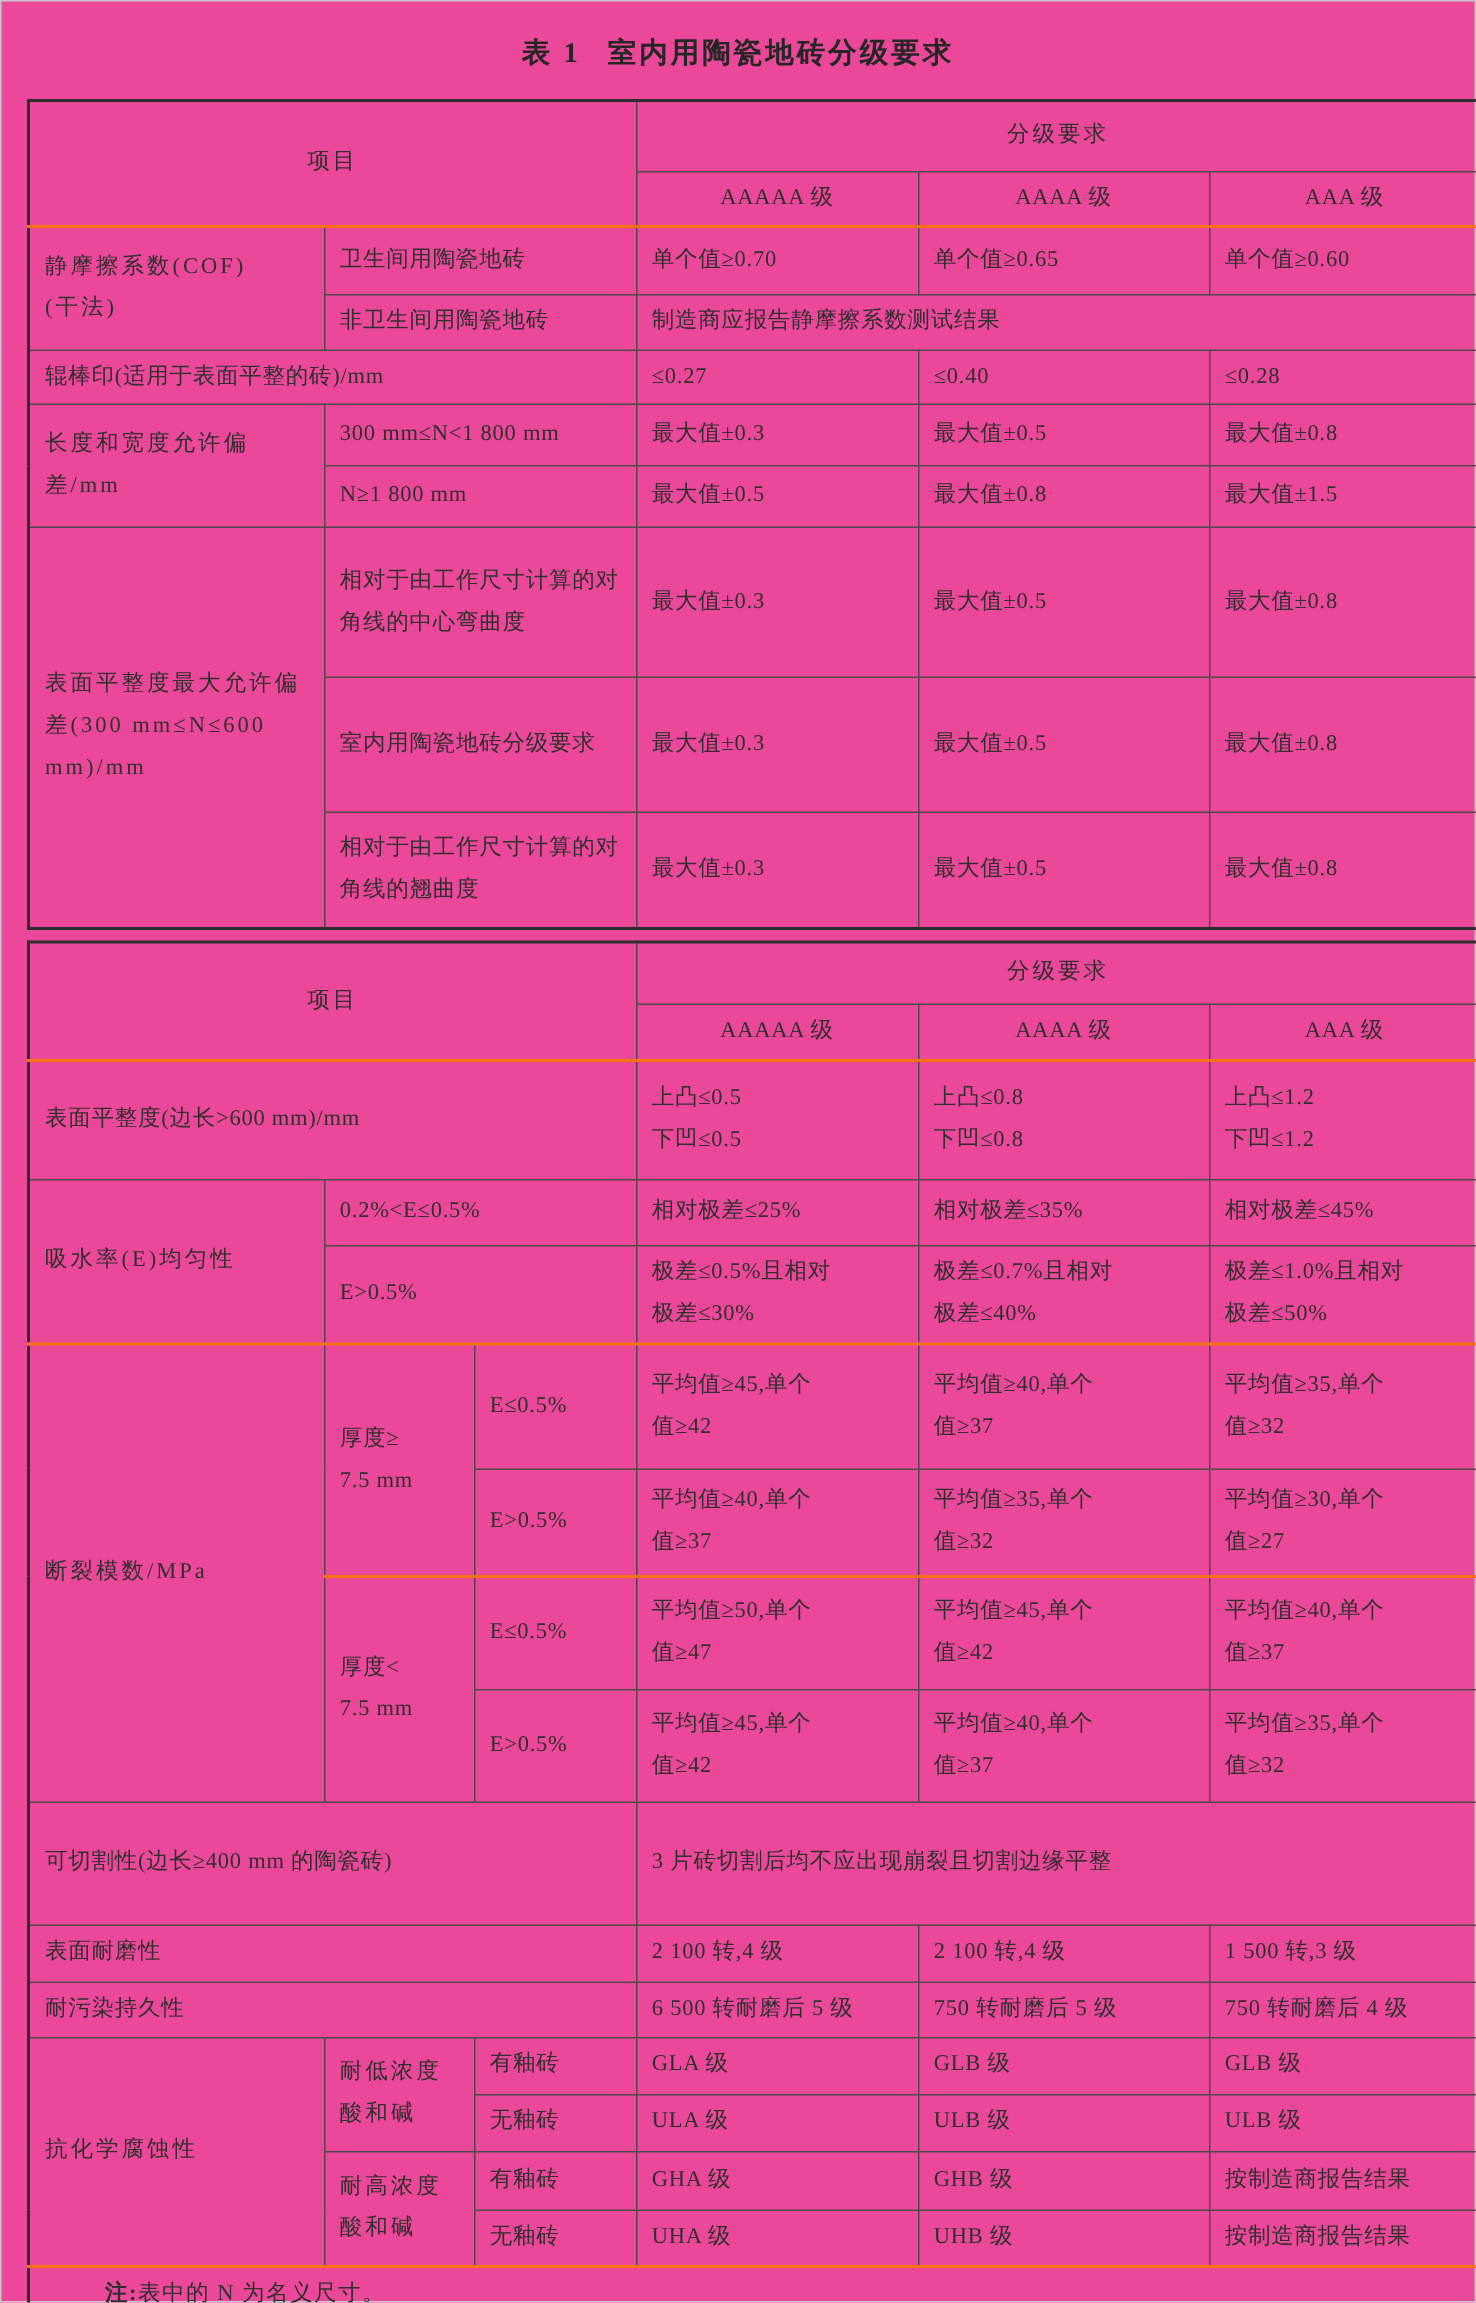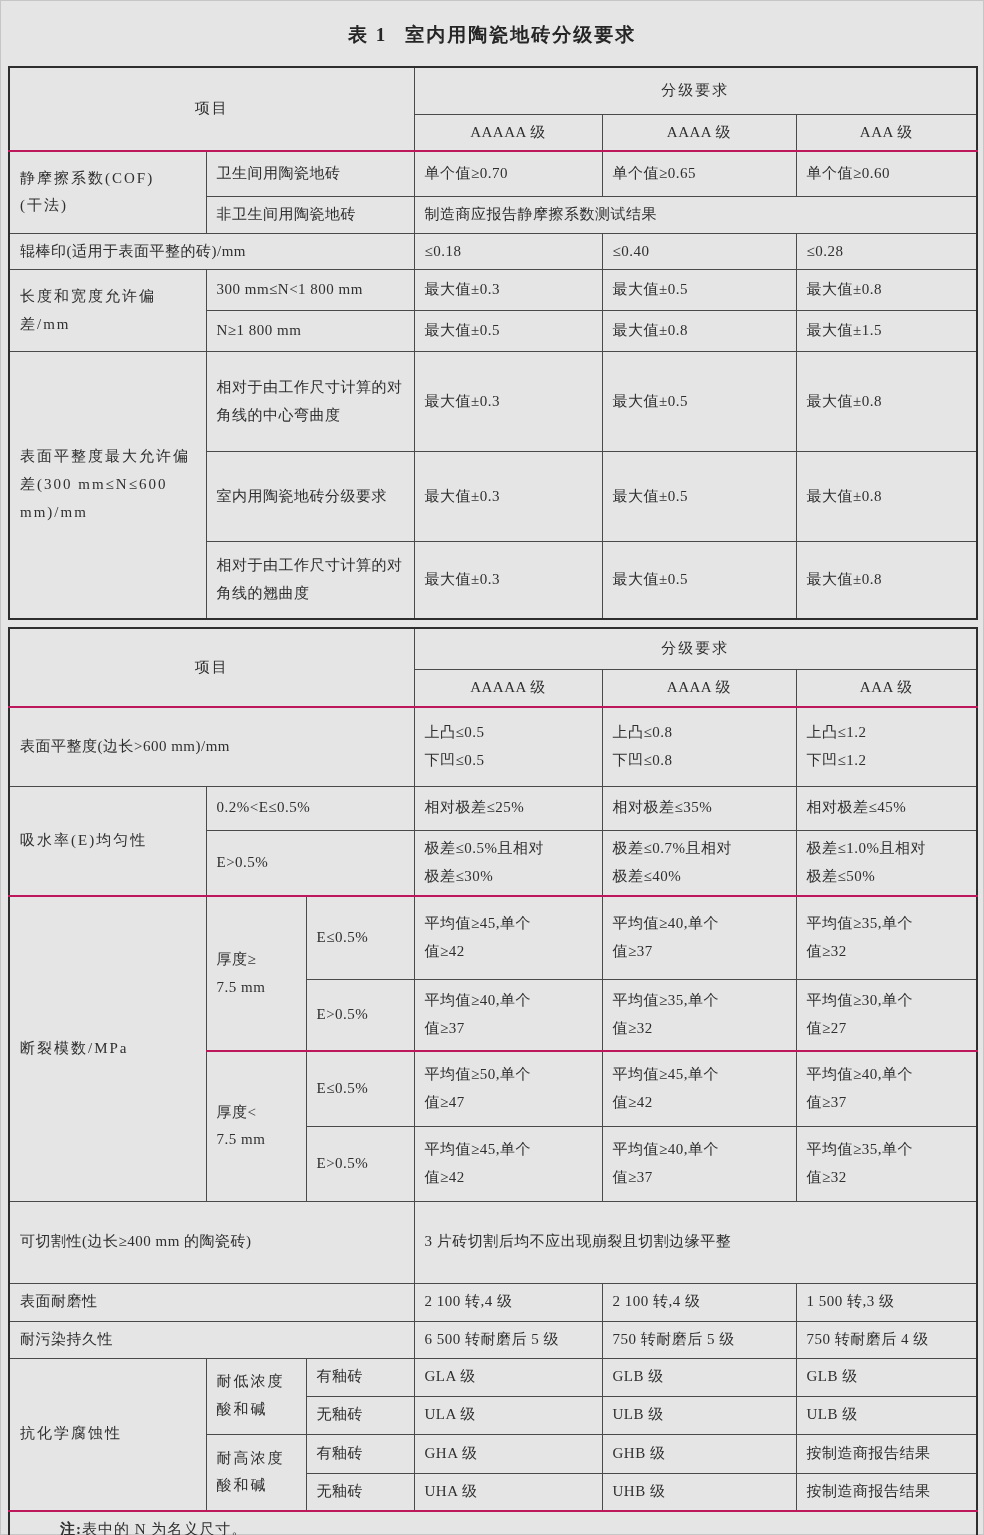--- a/index.html
+++ b/index.html
@@ -7,22 +7,22 @@
   body {
     width: 984px; height: 1535px;
     background: #ffffff;
     color: #2f2f2f;
     font-family: "Liberation Serif", "DejaVu Serif", serif;
     overflow: hidden;
   }
   .page {
     width: 984px; height: 1535px;
     border: 1px solid #c6c6c6;
-    padding: 6px 7px;
-    background: #e5e5e5;
+    padding: 6px 17px;
+    background: #ec4899;
   }
   .title {
     text-align: center;
     font-weight: bold;
     font-size: 19px;
     letter-spacing: 2px;
     margin: 15px 0 18px 0;
     color: #262626;
   }
   .title .tgap { display: inline-block; width: 18px; }
@@ -39,21 +39,21 @@
     padding: 4px 10px;
     font-size: 15px;
     line-height: 1.85;
     vertical-align: middle;
     white-space: pre-line;
     letter-spacing: 0.5px;
     overflow: hidden;
   }
   td.c { text-align: center; margin-left: 32px; }
   td.sp { letter-spacing: 2px; }
-  tr.bt2 td { border-top: 2px solid #be185d; }
+  tr.bt2 td { border-top: 2px solid #f97316; }
   tr.note-row td {
     padding-left: 50px;
     letter-spacing: 1px;
   }
   .note-prefix { font-weight: bold; }
 </style>
 </head>
 <body>
 
 <div class="page">
@@ -87,21 +87,21 @@
       <td>单个值≥0.70</td>
       <td>单个值≥0.65</td>
       <td>单个值≥0.60</td>
     </tr>
     <tr style="height:36px">
       <td>非卫生间用陶瓷地砖</td>
       <td colspan="3">制造商应报告静摩擦系数测试结果</td>
     </tr>
     <tr style="height:32px">
       <td colspan="2">辊棒印(适用于表面平整的砖)/mm</td>
-      <td>≤0.18</td>
+      <td>≤0.27</td>
       <td>≤0.40</td>
       <td>≤0.28</td>
     </tr>
     <tr style="height:41px">
       <td class="sp" rowspan="2">长度和宽度允许偏差/mm</td>
       <td>300 mm≤N&lt;1 800 mm</td>
       <td>最大值±0.3</td>
       <td>最大值±0.5</td>
       <td>最大值±0.8</td>
     </tr>

